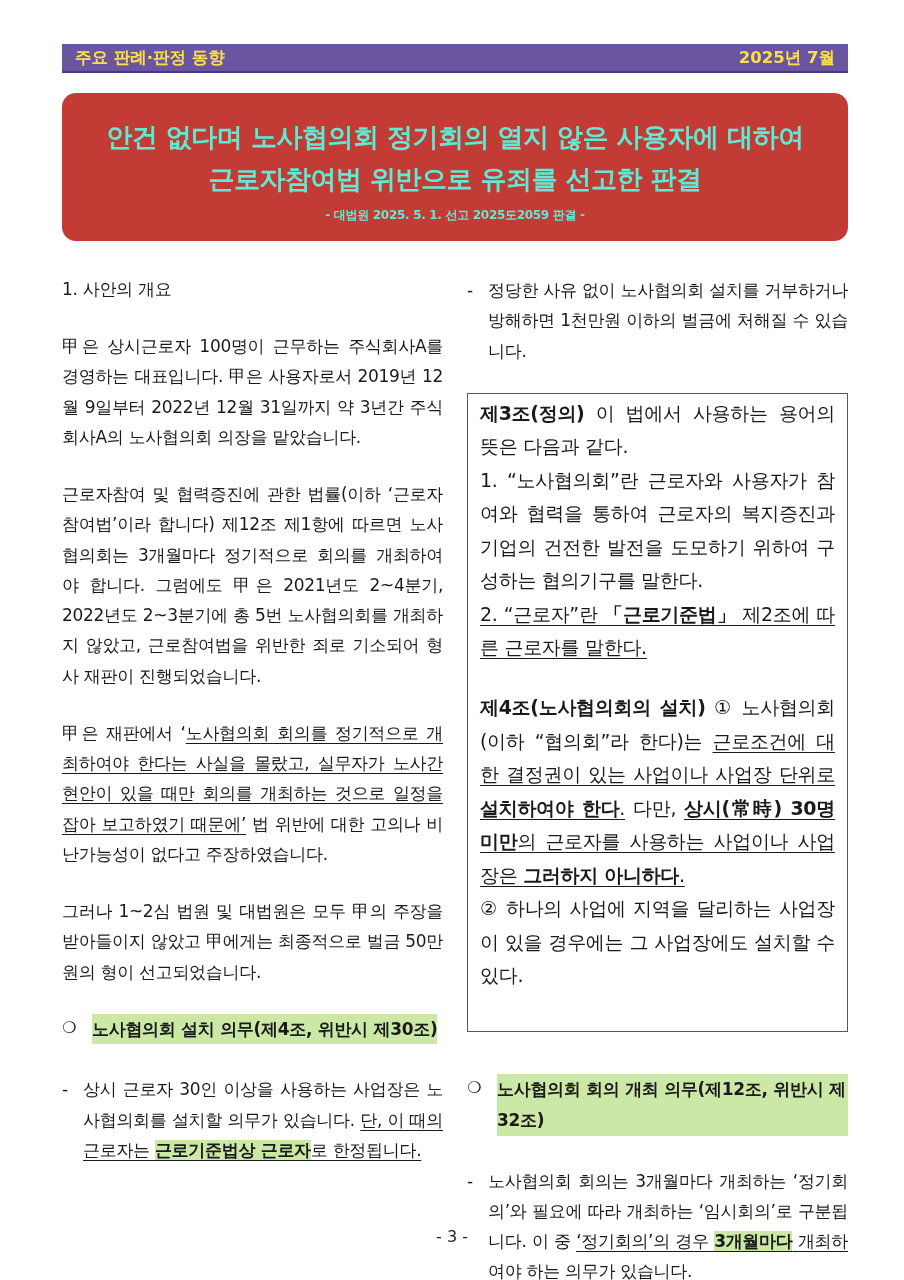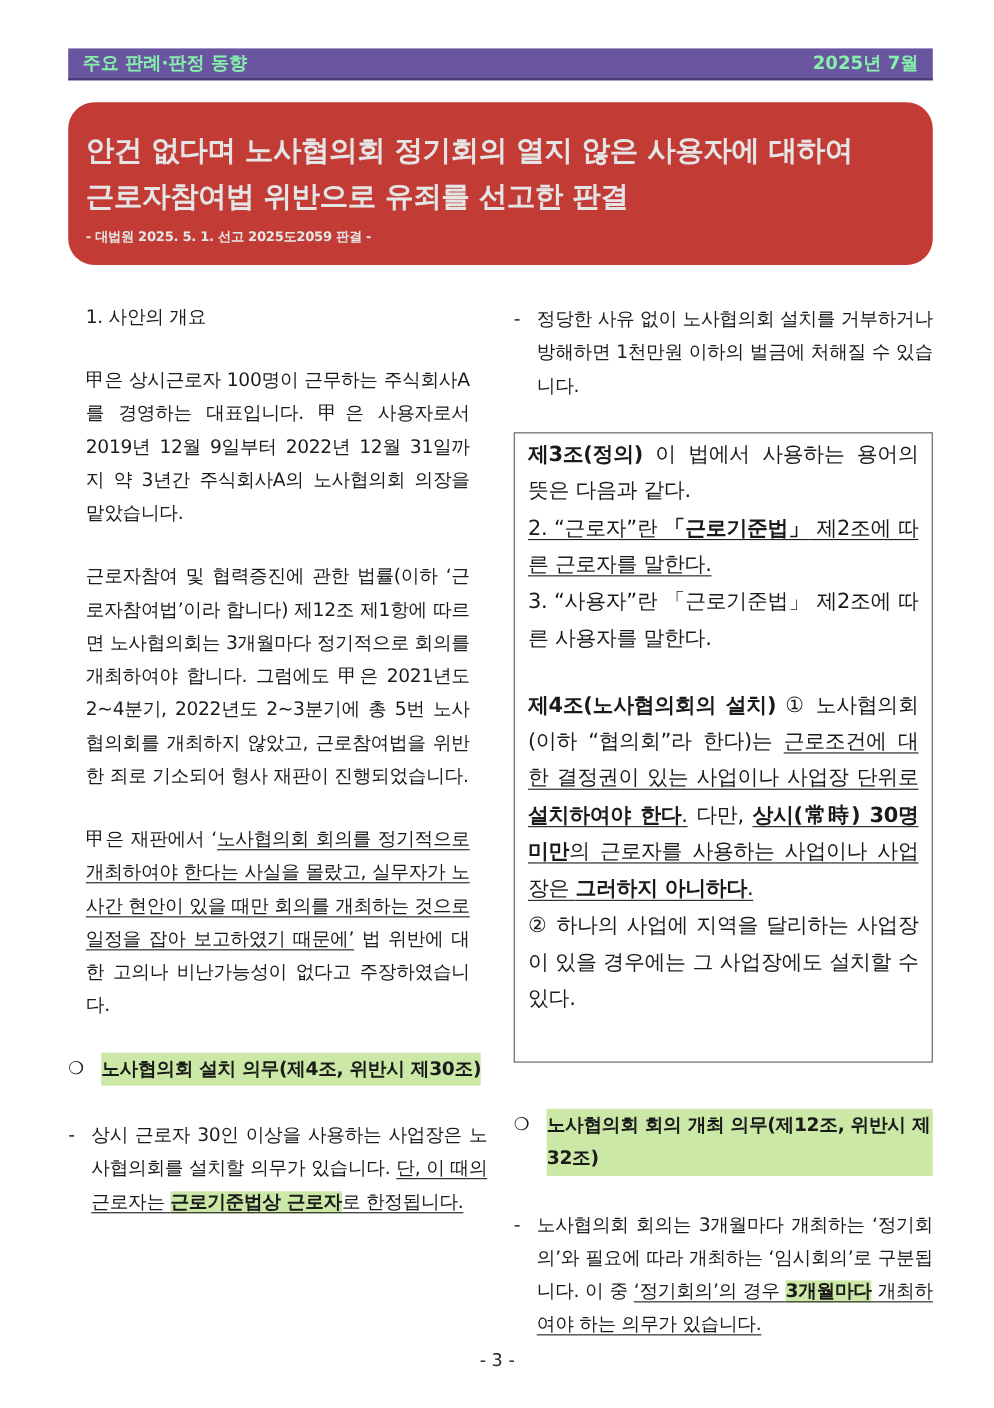--- a/index.html
+++ b/index.html
@@ -4,34 +4,34 @@
 <style>
   html,body{margin:0;padding:0;background:#e8e8e8;}
   .page{
     width:904px;height:1280px;background:#ffffff;position:relative;
     box-sizing:border-box;padding:44px 56px 0 62px;
     font-family:"DejaVu Sans",sans-serif;color:#1a1a1a;overflow:hidden;
   }
   
   .top-bar{
     height:27px;display:flex;align-items:center;justify-content:space-between;
-    padding:0 13px;color:#86efac;font-weight:bold;font-size:16.5px;
+    padding:0 13px;color:#fde047;font-weight:bold;font-size:16.5px;
     border-bottom:2px solid #4b3a78;
   }
   
   .title-box{
-    margin-top:20px;border-radius:24px;color:#e5e5e5;text-align:left;
+    margin-top:20px;border-radius:14px;color:#5eead4;text-align:center;
     padding:24px 16px 17px;
   }
   .title-line{font-size:26px;font-weight:bold;line-height:1.6;letter-spacing:-0.5px;}
   .title-sub{font-size:12px;font-weight:bold;margin-top:7px;letter-spacing:-0.3px;}
   
   .columns{display:flex;gap:24px;margin-top:34px;font-size:17px;}
   .col{flex:1;min-width:0;}
-  p{margin:0 16px 27px;}
+  p{margin:0 0 27px;}
   .body-p,.di-text,.law-p{text-align:justify;line-height:1.78;letter-spacing:-0.3px;}
   .heading{line-height:1.7;letter-spacing:-0.3px;}
   .bullet{display:flex;align-items:flex-start;margin:2px 0 30px;}
   .bullet .marker{flex:0 0 30px;font-size:16px;line-height:1.8;}
   .bullet .bl{font-weight:bold;letter-spacing:-0.3px;line-height:1.8;}
   .dash-item{display:flex;margin:0 0 27px;}
   .dash-item .marker{flex:0 0 21px;line-height:1.78;}
   .di-text{flex:1;}
   
   .law-box{
@@ -63,39 +63,40 @@
     <div class="title-sub">- 대법원 2025. 5. 1. 선고 2025도2059 판결 -</div>
   </div>
 
   <div class="columns">
 
     <div class="col">
       <p class="heading">1. 사안의 개요</p>
       <p class="body-p">甲은 상시근로자 100명이 근무하는 주식회사A를 경영하는 대표입니다. 甲은 사용자로서 2019년 12월 9일부터 2022년 12월 31일까지 약 3년간 주식회사A의 노사협의회 의장을 맡았습니다.</p>
       <p class="body-p">근로자참여 및 협력증진에 관한 법률(이하 ‘근로자참여법’이라 합니다) 제12조 제1항에 따르면 노사협의회는 3개월마다 정기적으로 회의를 개최하여야 합니다. 그럼에도 甲은 2021년도 2~4분기, 2022년도 2~3분기에 총 5번 노사협의회를 개최하지 않았고, 근로참여법을 위반한 죄로 기소되어 형사 재판이 진행되었습니다.</p>
       <p class="body-p"><span>甲은 재판에서 ‘</span><span class="u">노사협의회 회의를 정기적으로 개최하여야 한다는 사실을 몰랐고, 실무자가 노사간 현안이 있을 때만 회의를 개최하는 것으로 일정을 잡아 보고하였기 때문에’</span><span> 법 위반에 대한 고의나 비난가능성이 없다고 주장하였습니다.</span></p>
+      <p class="body-p">그러나 1~2심 법원 및 대법원은 모두 甲의 주장을 받아들이지 않았고 甲에게는 최종적으로 벌금 50만원의 형이 선고되었습니다.</p>
       <div class="bullet">
         <span class="marker">❍</span>
         <span class="bl h">노사협의회 설치 의무(제4조, 위반시 제30조)</span>
       </div>
       <div class="dash-item">
         <span class="marker">-</span>
         <span class="di-text"><span>상시 근로자 30인 이상을 사용하는 사업장은 노사협의회를 설치할 의무가 있습니다. </span><span class="u">단, 이 때의 근로자는 </span><span class="b u h">근로기준법상 근로자</span><span class="u">로 한정됩니다.</span></span>
       </div>
     </div>
 
     <div class="col">
       <div class="dash-item">
         <span class="marker">-</span>
         <span class="di-text">정당한 사유 없이 노사협의회 설치를 거부하거나 방해하면 1천만원 이하의 벌금에 처해질 수 있습니다.</span>
       </div>
       <div class="law-box">
           <p class="law-p"><span class="b">제3조(정의)</span><span> 이 법에서 사용하는 용어의 뜻은 다음과 같다.</span></p>
+          <p class="law-p"><span>1. “노사협의회”란 근로자와 사용자가 참여와 협력을 통하여 근로자의 복지증진과 기업의 건전한 발전을 도모하기 위하여 구성하는 협의기구를 말한다.</span></p>
           <p class="law-p"><span class="u">2. “근로자”란 </span><span class="b u">「근로기준법」</span><span class="u"> 제2조에 따른 근로자를 말한다.</span></p>
-          <p class="law-p"><span>3. “사용자”란 「근로기준법」 제2조에 따른 사용자를 말한다.</span></p>
           <div class="law-gap"></div>
           <p class="law-p"><span class="b">제4조(노사협의회의 설치)</span><span> ① 노사협의회(이하 “협의회”라 한다)는 </span><span class="u">근로조건에 대한 결정권이 있는 사업이나 사업장 단위로 </span><span class="b u">설치하여야 한다</span><span class="u">.</span><span> 다만, </span><span class="b u">상시(常時) 30명 미만</span><span class="u">의 근로자를 사용하는 사업이나 사업장은 </span><span class="b u">그러하지 아니하다</span><span class="u">.</span></p>
           <p class="law-p"><span>② 하나의 사업에 지역을 달리하는 사업장이 있을 경우에는 그 사업장에도 설치할 수 있다.</span></p>
           <div class="law-gap"></div>
         </div>
       <div class="bullet">
         <span class="marker">❍</span>
         <span class="bl h">노사협의회 회의 개최 의무(제12조, 위반시 제32조)</span>
       </div>
       <div class="dash-item">

